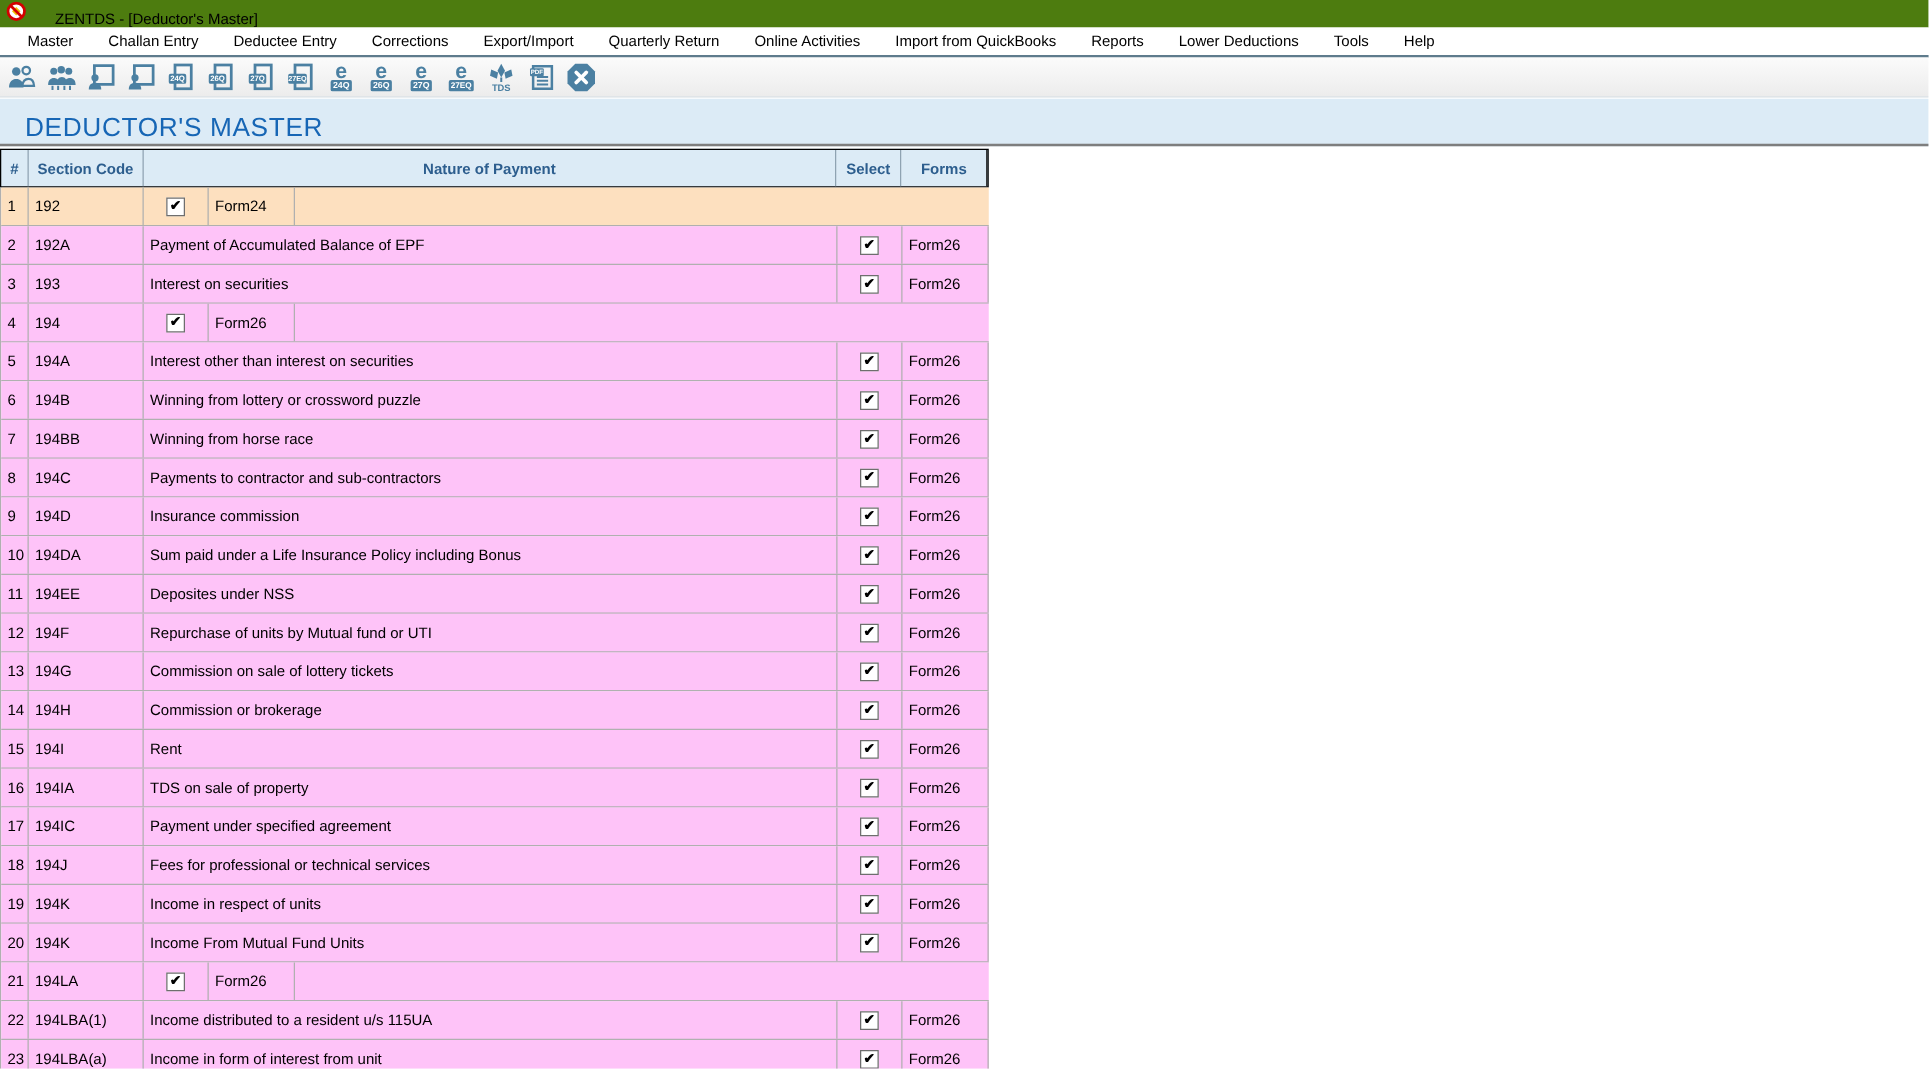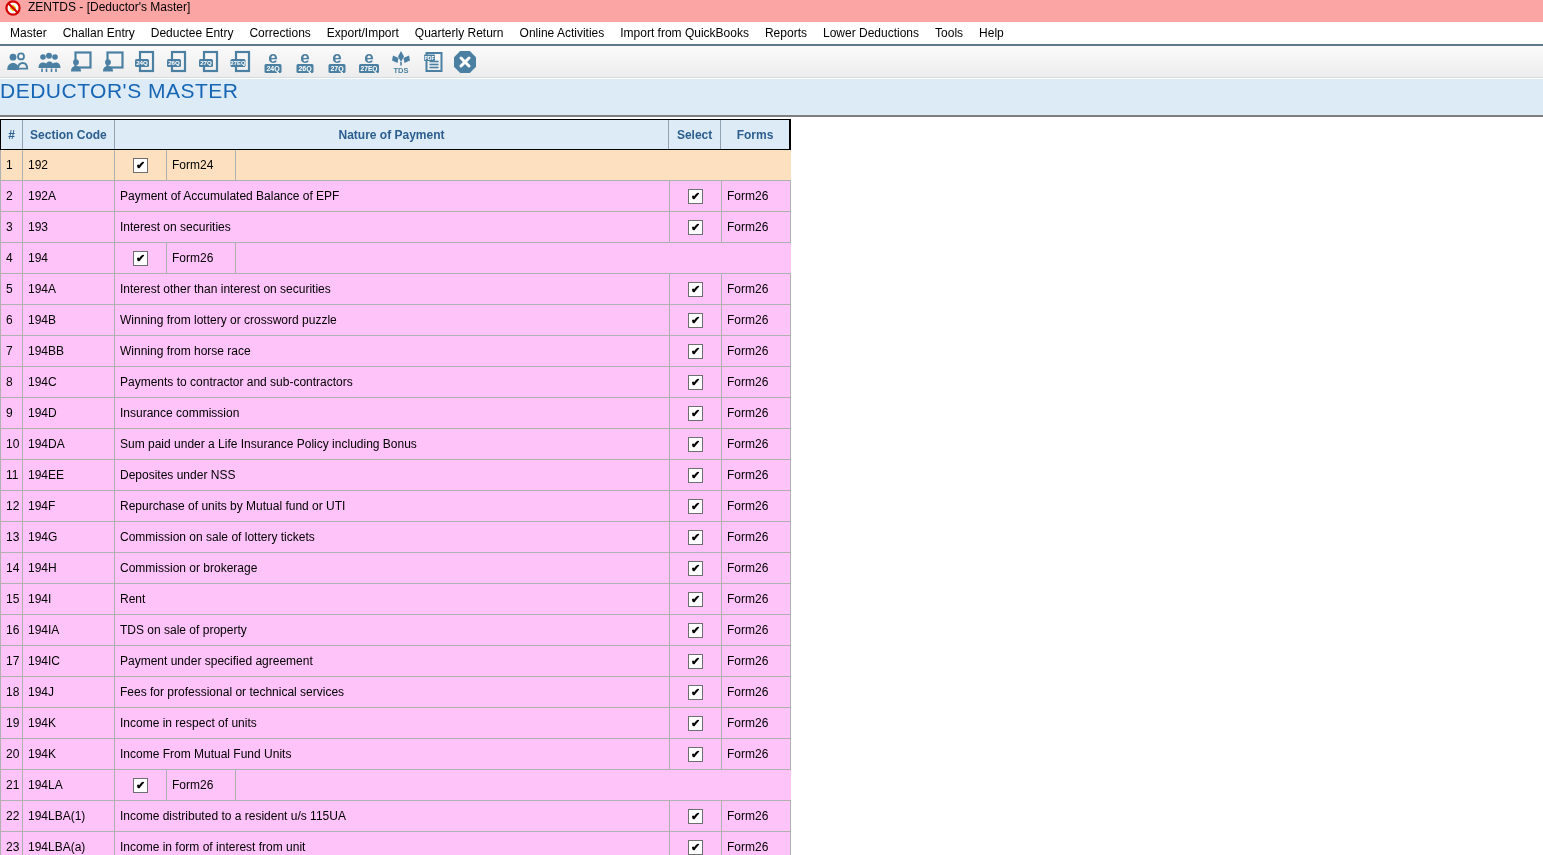--- a/index.html
+++ b/index.html
@@ -1,38 +1,38 @@
 <!DOCTYPE html>
 <html><head>
 <meta charset="utf-8">
 <style>
   html,body{margin:0;padding:0;background:#fff;}
   .screen{position:relative;width:1543px;height:855px;overflow:hidden;background:#fff;
           font-family:"Liberation Sans",sans-serif;-webkit-font-smoothing:antialiased;}
 
   
-  .titlebar{position:absolute;left:0;top:0;width:100%;height:22px;background:#fca5a5;
-            display:flex;align-items:flex-start;padding-left:5px;box-sizing:border-box;gap:7px;}
+  .titlebar{position:absolute;left:0;top:0;width:100%;height:22px;background:#4d7c0f;
+            display:flex;align-items:flex-end;padding-left:5px;box-sizing:border-box;gap:23px;}
   .titlebar .ttext{font-size:12px;color:#000;}
 
   
   .menubar{position:absolute;left:0;top:22px;width:100%;height:22px;background:#fff;
            border-bottom:2px solid #5e7b8c;box-sizing:content-box;display:flex;align-items:center;padding-left:2px;}
-  .mi{font-size:12px;color:#000;padding:3px 8px;cursor:default;white-space:nowrap;}
+  .mi{font-size:12px;color:#000;padding:3px 8px;cursor:default;white-space:nowrap;margin-left:12px;}
 
   
   .toolbar{position:absolute;left:0;top:46px;width:100%;height:32px;
            background:linear-gradient(#fbfbfb,#ececec);border-bottom:1px solid #d6dde2;
            display:flex;align-items:center;padding-left:3px;box-sizing:border-box;gap:5px;}
   .tbtn{width:27px;height:27px;display:flex;align-items:center;justify-content:center;cursor:pointer;}
   .tbtn svg{display:block;}
 
   
   .pagehead{position:absolute;left:0;top:79px;width:100%;height:38px;background:#dcebf6;
-            border-bottom:2px solid #7e7e7e;display:flex;align-items:flex-start;box-sizing:border-box;}
+            border-bottom:2px solid #7e7e7e;display:flex;align-items:flex-end;padding-left:20px;box-sizing:border-box;}
   .pagehead .pt{font-size:21px;color:#1766b5;letter-spacing:.5px;}
 
   
   .grid{position:absolute;left:0;top:119px;width:791px;}
   .thead{display:flex;height:31px;background:#dcebf6;border:1px solid #000;box-sizing:border-box;}
   .th{display:flex;align-items:center;justify-content:center;font-size:12px;font-weight:700;
       color:#2d5e8e;border-right:1px solid #8fa3b2;box-sizing:border-box;height:100%;}
   .th:last-child{border-right:1px solid #000000;}
   .w-num{width:22px;} .w-sec{width:92px;} .w-nat{width:555px;} .w-sel{width:52px;} .w-frm{width:69px;}
   .tbody{border-left:1px solid #b0b0b0;}

